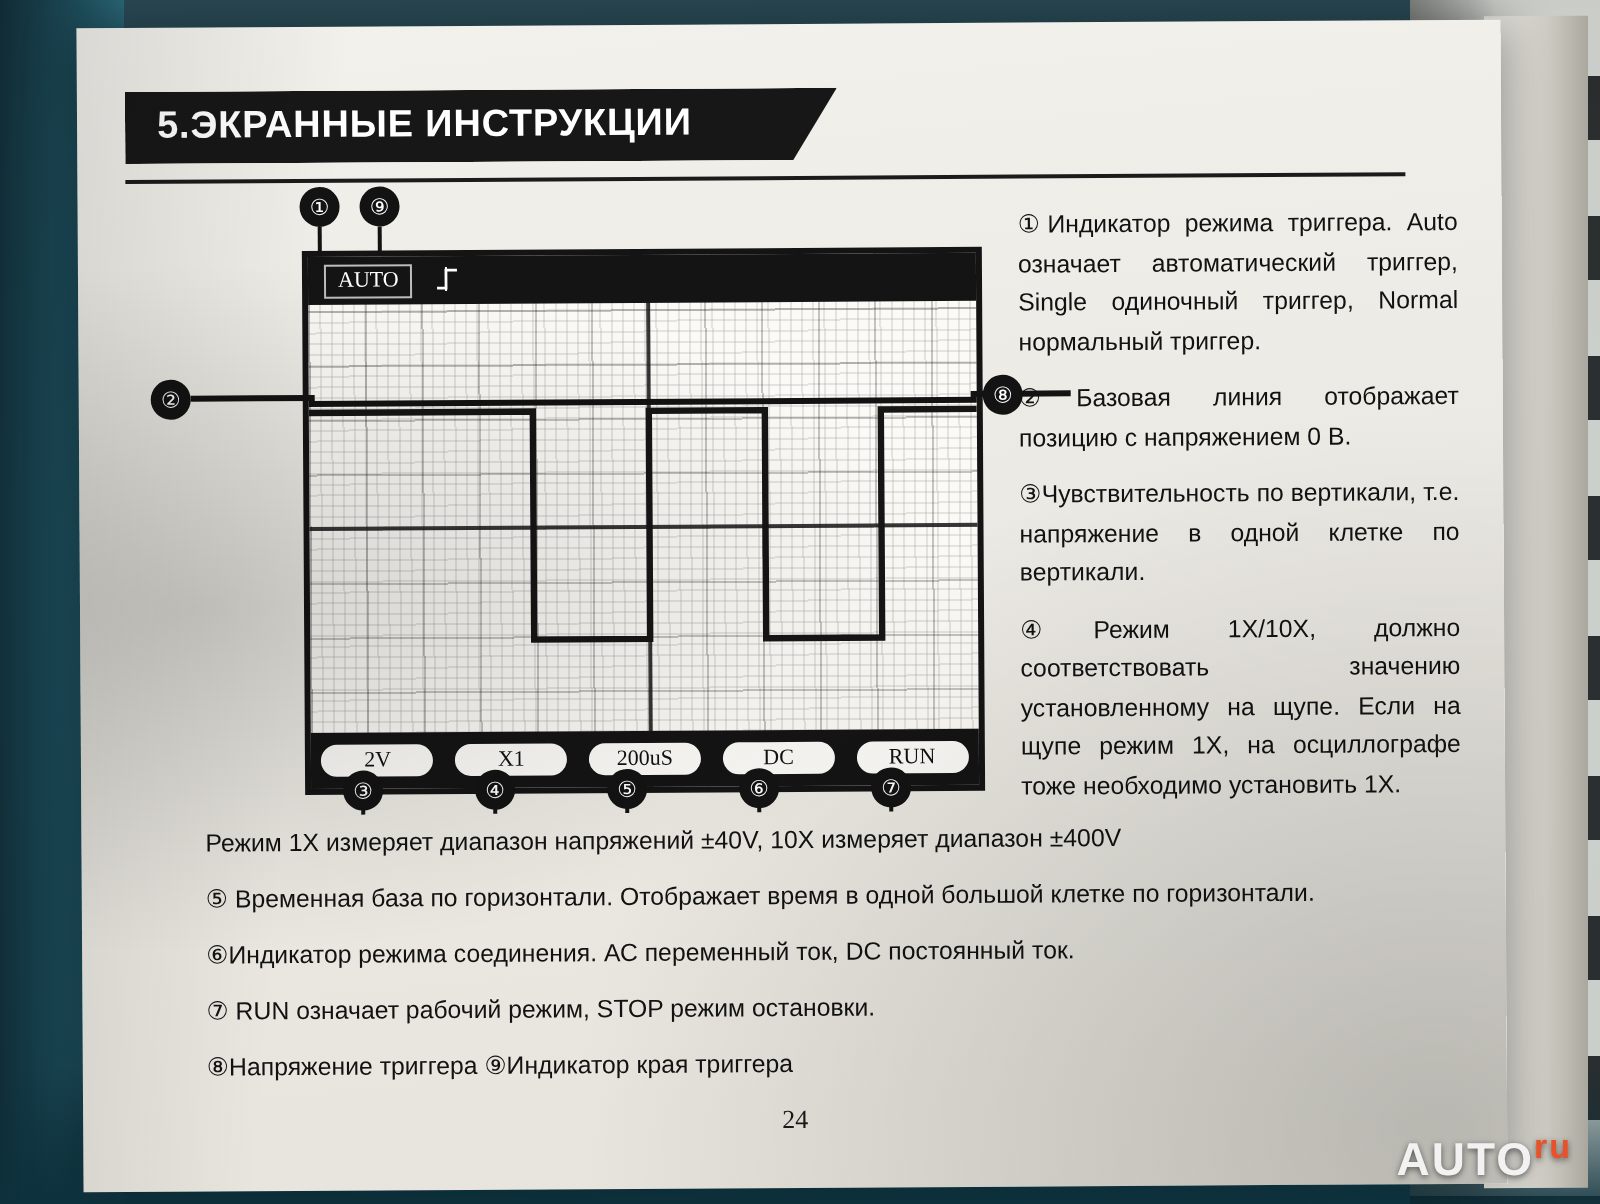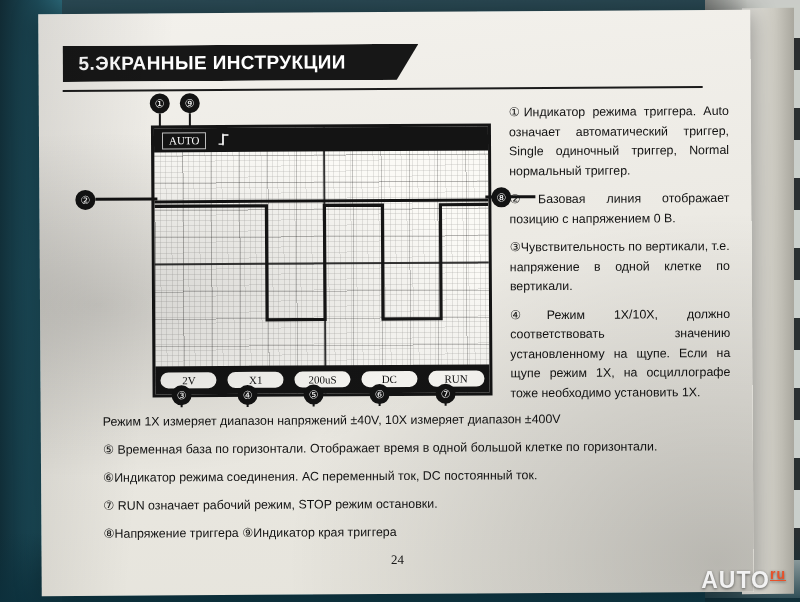--- a/index.html
+++ b/index.html
@@ -138,21 +138,21 @@
   .pagenum{
     position:absolute;left:0;top:540px;width:712px;text-align:center;
     font-size:13px;color:#1a1a1a;font-family:"Liberation Serif",serif;
   }
   
   .watermark{
     position:absolute;right:14px;bottom:8px;
     font-size:23px;font-weight:bold;color:#f2f2f2;letter-spacing:1px;
     text-shadow:0 1px 3px rgba(0,0,0,.55);
   }
-  .watermark .ru{color:#e8512a;font-size:14px;vertical-align:super;text-decoration:underline;}
+  .watermark .ru{color:#e8512a;font-size:17px;vertical-align:super;}
 </style>
 </head>
 <body>
 
 <div class="bg">
   <div class="bg-dark-left"></div>
   <div class="bg-stripe"></div>
   <div class="bg-bottom"></div>
 </div>
 <div class="page-right"></div>

